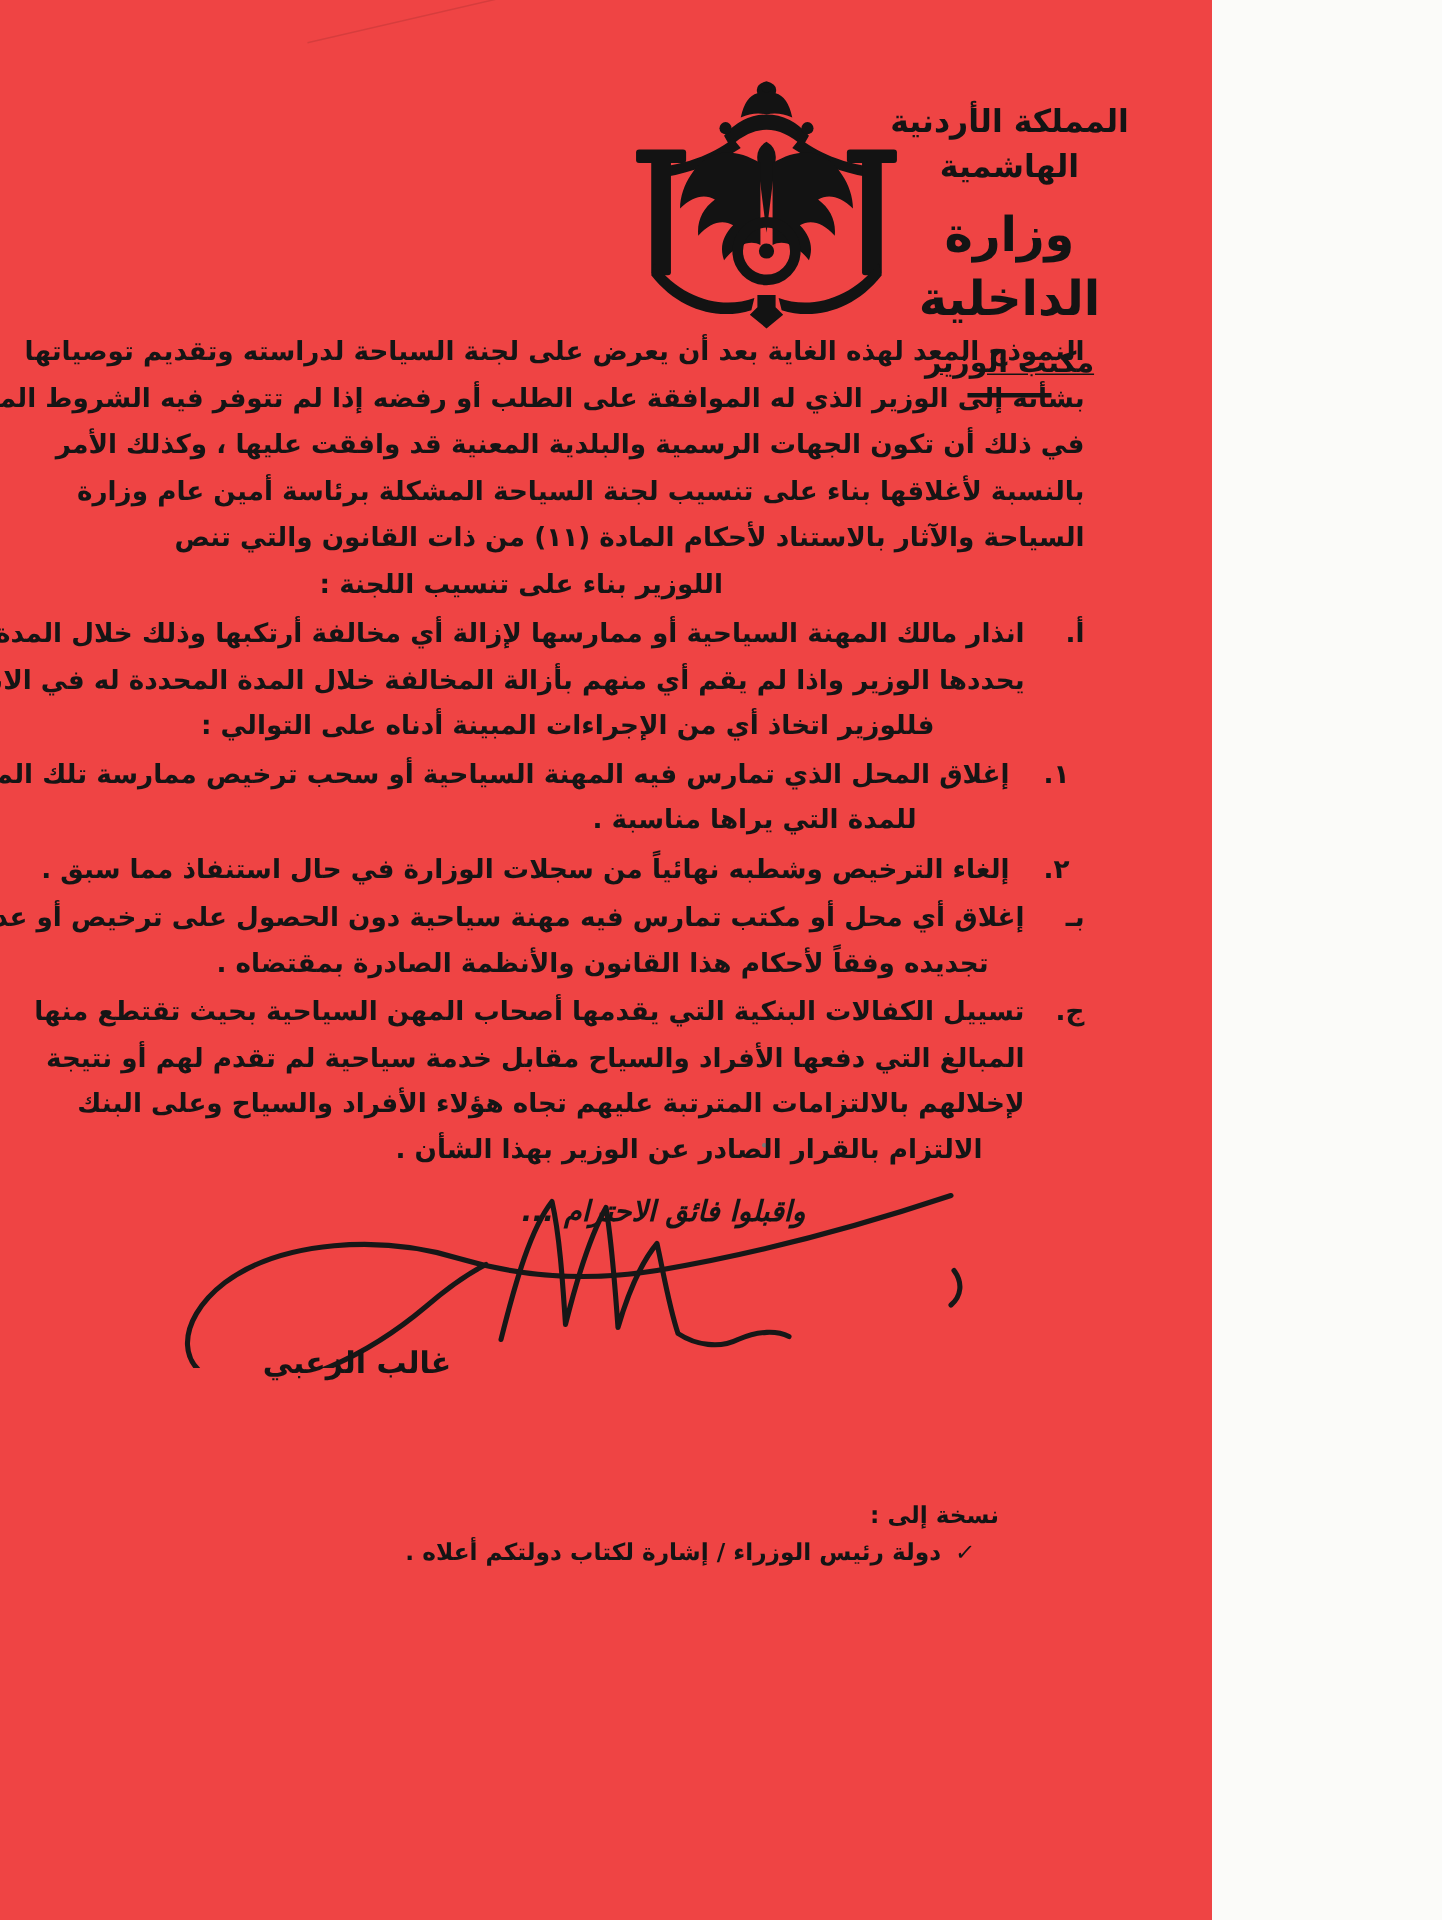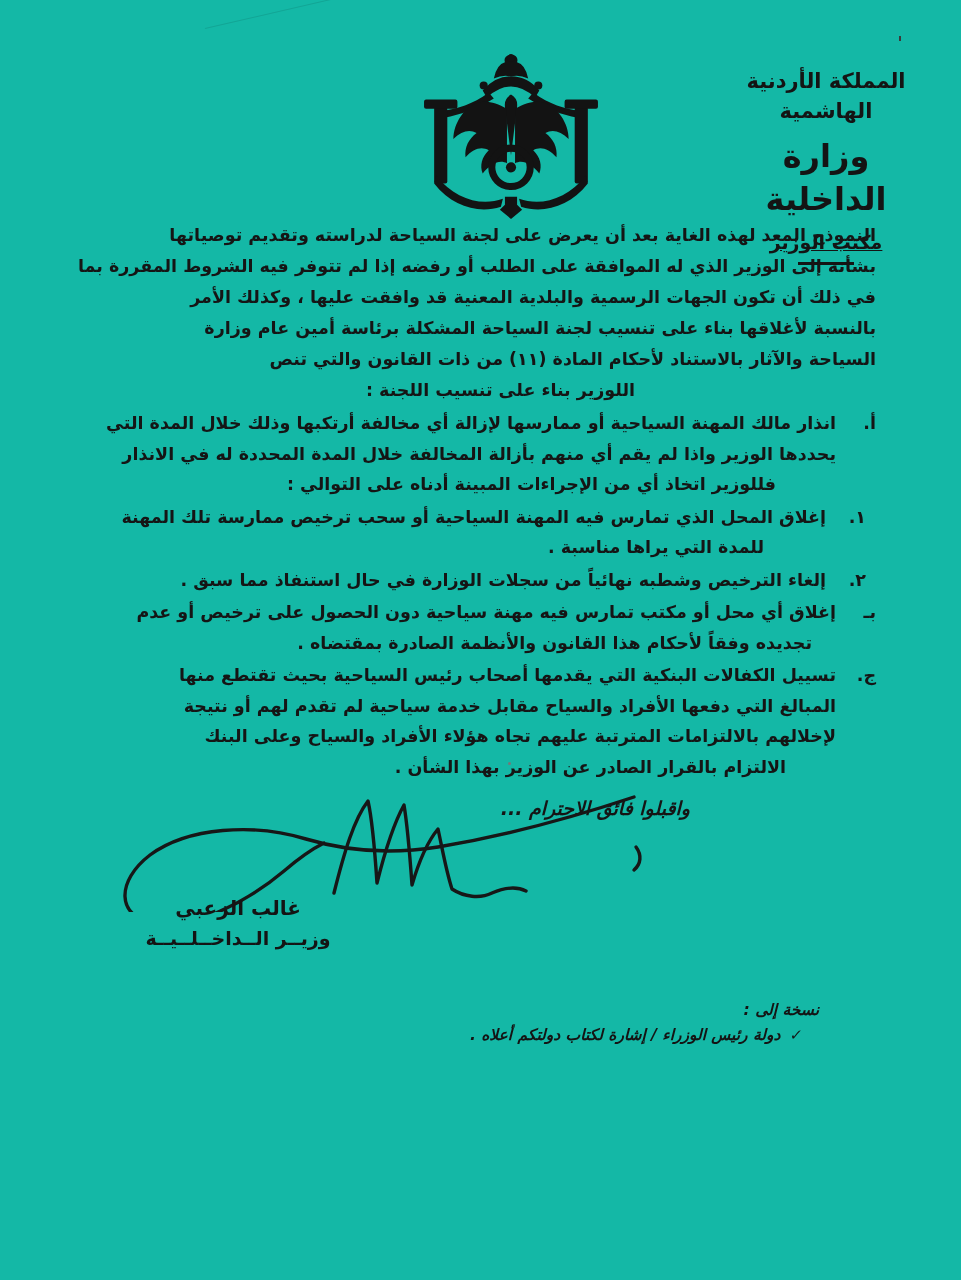--- a/index.html
+++ b/index.html
@@ -1,18 +1,18 @@
 <!DOCTYPE html>
 <html lang="ar"><head>
 <meta charset="utf-8">
 <style>
   html,body{margin:0;padding:0;background:#fbfbf9;}
   .page{
-    position:relative; width:961px; height:1280px; overflow:hidden;
-    background:#14b8a6; color:#141414;
+    position:relative; width:808px; height:1280px; overflow:hidden;
+    background:#ef4444; color:#141414;
     font-family:"DejaVu Sans", sans-serif;
   }
   
   .artifact-line{
     position:absolute; left:205px; top:28px; width:235px; height:1px;
     background:rgba(0,0,0,0.10); transform:rotate(-13deg); transform-origin:left center;
   }
   .speck-a{position:absolute; left:899px; top:36px; width:2px; height:5px; background:#3a3a3a;}
   .speck-b{position:absolute; left:508px; top:762px; width:3px; height:3px; background:#777; border-radius:50%;}
   
@@ -35,32 +35,32 @@
   .p1-last{margin-left:0; margin-right:241px;}
   .items{margin-top:2px;}
   .item{display:flex; direction:rtl; line-height:30.5px; margin-top:2px;}
   .item .marker{flex:0 0 40px; font-weight:900;}
   .item .itext{flex:1;}
   .item .iline{white-space:nowrap;}
   .sub-item{margin-right:10px;}
   .ind-60{margin-right:60px;}
   .ind-110{margin-right:62px;}
   .ind-24{margin-right:24px;}
-  .ind-50{margin-right:50px;}
+  .ind-50{margin-right:28px;}
   .closing-line{
     margin-top:15px; margin-right:186px;
     font-size:19px; font-weight:900; font-style:italic; letter-spacing:0.5px;
   }
   
   .signature-svg{position:absolute; left:88px; top:790px; width:560px; height:122px;}
   .signer{position:absolute; left:112px; top:896px; width:252px; text-align:center; direction:rtl;}
   .signer-name{font-size:20px; font-weight:700;}
   .signer-title{font-size:19px; font-weight:900; margin-top:7px; letter-spacing:1px;}
   
-  .cc-block{position:absolute; right:142px; top:1001px; direction:rtl; text-align:right;font-style:italic;}
+  .cc-block{position:absolute; right:142px; top:1001px; direction:rtl; text-align:right;}
   .cc-label{font-size:15.5px; font-weight:900;}
   .cc-entry{margin-top:7px; margin-right:16px; font-size:15.5px; font-weight:700; white-space:nowrap;}
   .cc-check{display:inline-block; font-weight:400; font-size:15px; margin-left:10px; transform:skewX(-8deg);}
 </style>
 </head>
 <body>
 
 <div class="page">
 
   <div class="artifact-line"></div>
@@ -136,21 +136,21 @@
         <span class="marker">بـ</span>
         <div class="itext">
           <div class="iline">إغلاق أي محل أو مكتب تمارس فيه مهنة سياحية دون الحصول على ترخيص أو عدم</div>
           <div class="iline ind-24">تجديده وفقاً لأحكام هذا القانون والأنظمة الصادرة بمقتضاه .</div>
         </div>
       </div>
 
       <div class="item">
         <span class="marker">ج.</span>
         <div class="itext">
-          <div class="iline">تسييل الكفالات البنكية التي يقدمها أصحاب رئيس السياحية بحيث تقتطع منها</div>
+          <div class="iline">تسييل الكفالات البنكية التي يقدمها أصحاب المهن السياحية بحيث تقتطع منها</div>
           <div class="iline">المبالغ التي دفعها الأفراد والسياح مقابل خدمة سياحية لم تقدم لهم أو نتيجة</div>
           <div class="iline">لإخلالهم بالالتزامات المترتبة عليهم تجاه هؤلاء الأفراد والسياح وعلى البنك</div>
           <div class="iline ind-50">الالتزام بالقرار الصادر عن الوزير بهذا الشأن .</div>
         </div>
       </div>
 
     </div>
 
     <div class="closing-line">واقبلوا فائق الاحترام ...</div>
   </div>
@@ -158,21 +158,20 @@
   <svg class="signature-svg" viewBox="0 0 560 120" aria-hidden="true">
     <g fill="none" stroke="#171717" stroke-width="3.4" stroke-linecap="round" stroke-linejoin="round">
       <path d="M546 6 C480 28 410 46 350 56 C300 64 258 60 218 48 C166 32 100 36 62 64 C28 90 28 126 66 132 C106 138 158 112 196 80 C210 68 224 58 236 52"></path>
       <path d="M246 102 C256 62 266 28 280 10 C285 32 287 62 289 92 C297 60 306 32 316 14 C320 38 322 66 324 94 C331 70 340 50 350 38 C354 56 358 80 364 98 C376 106 392 108 404 102 C418 96 430 96 438 100"></path>
       <path d="M548 56 c6 8 5 17 -2 23"></path>
     </g>
   </svg>
 
   <div class="signer">
     <div class="signer-name">غالب الزعبي</div>
-    <div class="signer-title">وزيــر الــداخــلــيــة</div>
   </div>
 
   <div class="cc-block">
     <div class="cc-label">نسخة إلى :</div>
     <div class="cc-entry">
       <span class="cc-check">✓</span><span>دولة رئيس الوزراء / إشارة لكتاب دولتكم أعلاه .</span>
     </div>
   </div>
 
 </div>

